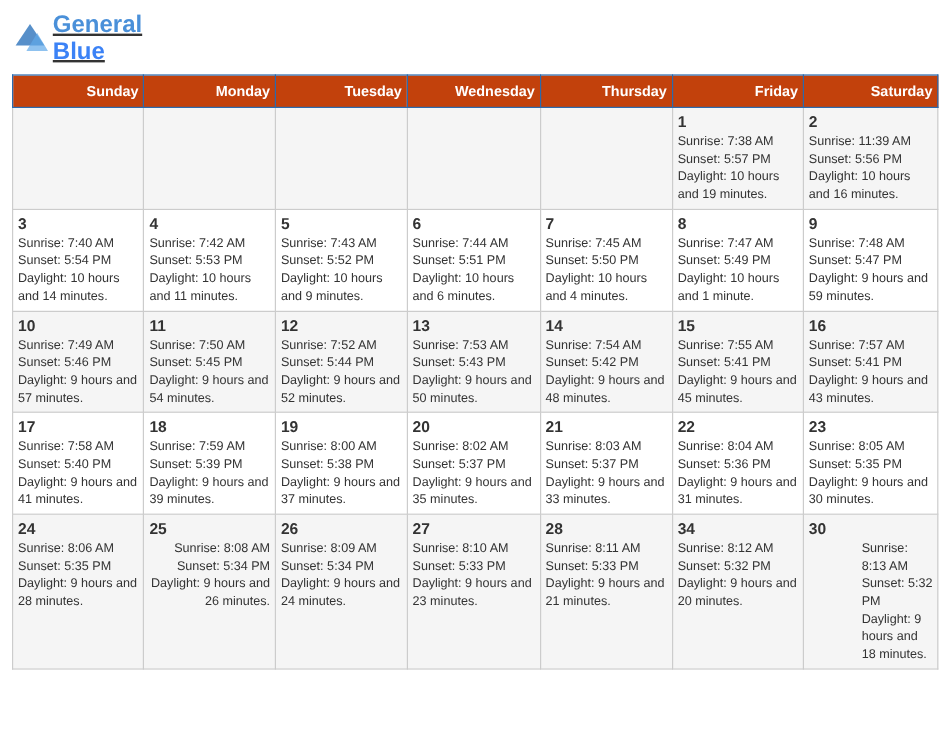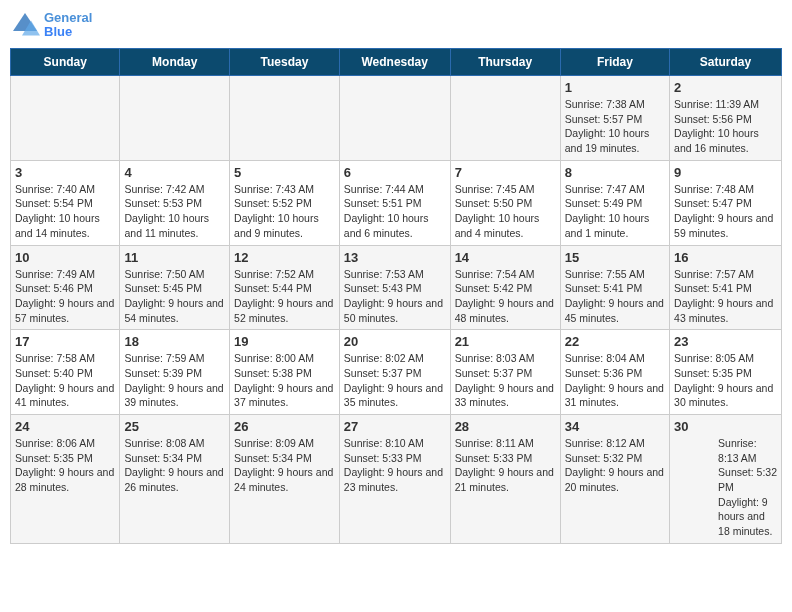--- a/index.html
+++ b/index.html
@@ -14,24 +14,25 @@
       display: flex;
       justify-content: space-between;
       align-items: flex-start;
       margin-bottom: 8px;
     }
     .logo {
       display: flex;
       align-items: center;
     }
     .logo-text {
-      font-size: 13px;
+      font-size: 20px;
       font-weight: bold;
       color: #333;
       line-height: 1.1;
+      text-decoration: underline;
     }
     .logo-text span {
       color: #4a90d9;
     }
     .logo-icon {
       width: 30px;
       height: 30px;
       margin-right: 4px;
     }
     .title-block {
@@ -45,24 +46,24 @@
     .location {
       font-size: 16px;
       color: #555;
     }
     table {
       width: 100%;
       border-collapse: collapse;
       font-size: 11px;
     }
     thead th {
-      background-color: #0c4a6e;
+      background-color: #c2410c;
       color: #fff;
       padding: 6px 4px;
-      text-align: center;
+      text-align: right;
       font-size: 12px;
       font-weight: bold;
       border: 1px solid #2a6aae;
     }
     td {
       border: 1px solid #ccc;
       vertical-align: top;
       padding: 4px;
       width: 113px;
       min-height: 80px;
@@ -276,21 +277,21 @@
       </tr>
       <tr>
         <td>
           <span class="day-number">24</span>
           <div class="day-info" style="white-space: pre-line;">Sunrise: 8:06 AM
 Sunset: 5:35 PM
 Daylight: 9 hours and 28 minutes.</div>
         </td>
         <td>
           <span class="day-number">25</span>
-          <div class="day-info" style="white-space: pre-line;">Sunrise: 8:08 AM
+          <div class="day-info" style="white-space: pre-line; text-align: right;">Sunrise: 8:08 AM
 Sunset: 5:34 PM
 Daylight: 9 hours and 26 minutes.</div>
         </td>
         <td>
           <span class="day-number">26</span>
           <div class="day-info" style="white-space: pre-line;">Sunrise: 8:09 AM
 Sunset: 5:34 PM
 Daylight: 9 hours and 24 minutes.</div>
         </td>
         <td>

